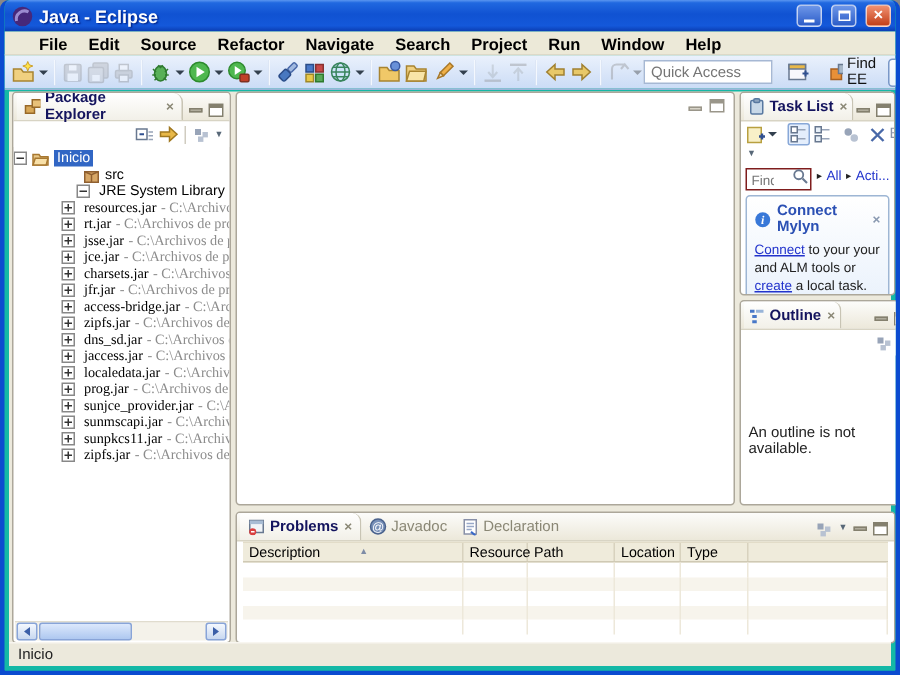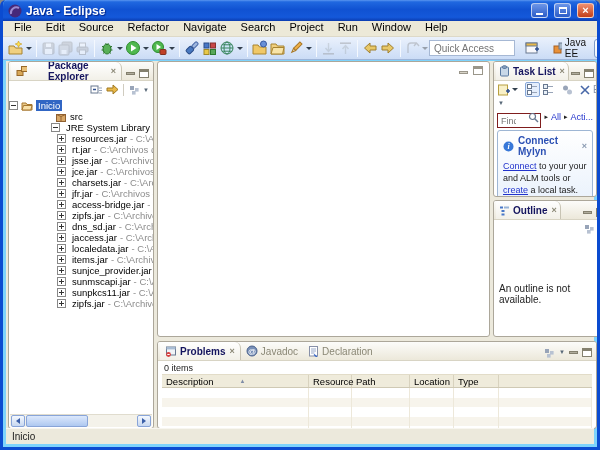--- a/index.html
+++ b/index.html
@@ -1,58 +1,58 @@
 <!DOCTYPE html>
 <html><head>
 <meta charset="utf-8">
 <style>
   * { margin:0; padding:0; box-sizing:border-box; }
   html,body { width:600px; height:450px; font-family:"Liberation Sans", sans-serif; }
   body { background:#888; }
 
   .window{ position:relative; width:600px; height:450px; border:3px solid #0B4BD0; border-top:none;
-           border-radius:6px 6px 0 0; background:#7dd3fc; overflow:hidden; }
+           border-radius:6px 6px 0 0; background:#14b8a6; overflow:hidden; }
 
   
   .titlebar{ height:21px; display:flex; align-items:center; padding:0 3px 0 5px; gap:4px;
     background:linear-gradient(180deg,#5A96F0 0%,#2068E0 9%,#1052D2 45%,#1458DA 82%,#0A3CB0 100%);
     border-radius:4px 4px 0 0; }
   .title-text{ color:#fff; font-weight:bold; font-size:12px; text-shadow:1px 1px 1px #00248A; flex:1; }
   .tb-btn{ width:17px; height:15px; border:1px solid rgba(255,255,255,.65); border-radius:3px;
     display:flex; align-items:center; justify-content:center; margin-left:2px;
     background:linear-gradient(180deg,#6D96E8,#2B5CC8); }
   .tb-btn.close{ background:linear-gradient(180deg,#F09070,#C23E18); }
   .glyph-min{ width:7px; height:2px; background:#fff; margin-top:7px; }
   .glyph-max{ width:8px; height:7px; border:1px solid #fff; border-top:2px solid #fff; }
   .glyph-close{ color:#fff; font-weight:bold; font-size:11px; line-height:11px; }
 
   
-  .menubar{ height:16px; background:#ECE9D8; display:flex; align-items:flex-start; padding-left:4px;
-    border-bottom:1px solid #DDD9C8; }
+  .menubar{ height:16px; background:#ECE9D8; display:flex; align-items:flex-end; padding-left:16px;
+    border-bottom:1px solid #DDD9C8;font-weight:bold; }
   .menu-item{ font-size:11px; color:#000; padding:0 7px; cursor:default; }
 
   
   .toolbar{ height:23px; background:linear-gradient(180deg,#EAF1FC,#CBDCF6); border-bottom:1px solid #9DB4D8;
     display:flex; align-items:center; padding:0 4px; }
   .tbtn{ height:20px; display:flex; align-items:center; justify-content:center; padding:0 1px; border-radius:2px; }
   .dd{ width:0; height:0; border-left:3px solid transparent; border-right:3px solid transparent;
        border-top:3px solid #33404E; margin-left:2px; }
   .tsep{ width:1px; height:17px; background:#A9BEDF; border-right:1px solid #F4F8FE; margin:0 3px; }
   .disabled{ opacity:.42; filter:grayscale(85%); }
   .quick-access{ margin-left:auto; width:86px; height:16px; font-size:10px; border:1px solid #A6B8D4;
     background:#fff; color:#9A9A9A; padding:0 4px; font-family:"Liberation Sans",sans-serif; }
   .persp-sep{ width:3px; height:17px; margin:0 4px;
     background:repeating-linear-gradient(180deg,#8FA8CC 0 1px,transparent 1px 3px); }
   .persp-btn{ display:flex; align-items:center; gap:3px; font-size:10px; color:#111; padding:1px 4px; height:19px; }
   .persp-btn.active{ background:linear-gradient(180deg,#FDFEFF,#EFF4FB); border:1px solid #7A98C8; border-radius:3px; }
 
   
   .main{ position:absolute; top:61px; left:3px; right:3px; bottom:19px; background:#ECE9DC; }
   .panel{ position:absolute; background:#fff; border:1px solid #ACA79A; border-radius:3px; overflow:hidden; }
-  .pkg{ left:2px; top:0; width:146px; height:368px;text-align:center; }
+  .pkg{ left:2px; top:0; width:146px; height:368px; }
   .editor{ left:151px; top:0; width:333px; height:276px; }
   .tasklist{ left:487px; top:0; width:104px; height:136px; }
   .outline{ left:487px; top:139px; width:116px; height:137px; }
   .problems{ left:151px; top:280px; width:440px; height:88px; }
 
   .tabrow{ height:19px; display:flex; align-items:center; background:linear-gradient(180deg,#FCFCFA,#ECE8DA);
     border-bottom:1px solid #D8D4C4; padding-left:2px; }
   .tab{ display:flex; align-items:center; gap:3px; padding:0 5px; height:18px; font-size:10px; }
   .tab.active{ background:linear-gradient(180deg,#FFFFFF,#F2F0E8); border-right:1px solid #C8C4B4;
     border-radius:2px 6px 0 0; font-weight:bold; color:#14145E; }
@@ -65,21 +65,21 @@
     background:#fff; }
   .chev{ font-size:6px; color:#586878; line-height:6px; }
   .vsep{ width:1px; height:12px; background:#D0CCC0; margin:0 1px; }
 
   
   .tree{ font-size:9.5px; color:#000; padding-top:2px; white-space:nowrap; overflow:hidden; }
   .trow{ height:11px; display:flex; align-items:center; gap:3px; }
   .exp{ width:9px; height:9px; min-width:9px; border:1px solid #888; background:#fff; position:relative; }
   .exp::before{ content:""; position:absolute; left:1px; right:1px; top:3px; height:1px; background:#333; }
   .exp.plus::after{ content:""; position:absolute; top:1px; bottom:1px; left:3px; width:1px; background:#333; }
-  .indent1{ padding-left:18px;margin-left:28px; } .indent2{ padding-left:48px; }
+  .indent1{ padding-left:18px;margin-left:28px; } .indent2{ padding-left:32px;font-family:Liberation Serif, serif; }
   .sel{ background:#3166C4; color:#fff; padding:0 2px; }
   .deco{ color:#8A7A60; } .jpath{ color:#8C8C8C; }
 
   
   .hscroll{ position:absolute; left:1px; right:1px; bottom:1px; height:13px; background:#F4F2EA;
     border-top:1px solid #E0DCCE; display:flex; align-items:center; border-radius:0 0 3px 3px; }
   .sc-btn{ width:14px; height:12px; border:1px solid #88A4D8; border-radius:2px; margin:0 1px;
     background:linear-gradient(180deg,#F4F8FE,#C8D8F0); display:flex; align-items:center; justify-content:center; }
   .sc-tri-l{ width:0;height:0;border-top:3px solid transparent;border-bottom:3px solid transparent;border-right:4px solid #3B5FA8; }
   .sc-tri-r{ width:0;height:0;border-top:3px solid transparent;border-bottom:3px solid transparent;border-left:4px solid #3B5FA8; }
@@ -310,21 +310,21 @@
           <rect x="2" y="3" width="11" height="3" fill="#E8B848" stroke="#687890"></rect>
           <path d="M11 9h4M13 7v4" stroke="#305090" stroke-width="1.4"></path>
         </svg>
     </span>
     <span class="persp-sep"></span>
     <span class="persp-btn">
       <svg width="13" height="13">
           <rect x="1" y="4" width="7" height="7" fill="#E89038" stroke="#A86020"></rect>
           <rect x="6" y="1" width="6" height="6" fill="#A8B8C8" stroke="#687890"></rect>
         </svg>
-      <span>Java EE</span>
+      <span>Find EE</span>
     </span>
     <span class="persp-btn active">
       <svg width="13" height="13">
           <circle cx="6.5" cy="6.5" r="5.5" fill="#3868C8" stroke="#203E88"></circle>
           <text x="6.5" y="9.5" font-size="8" font-family="Liberation Sans" fill="#fff" text-anchor="middle" font-weight="bold">J</text>
           <circle cx="10.5" cy="3" r="2" fill="#D83838"></circle>
         </svg>
 
     </span>
   </div>
@@ -500,21 +500,21 @@
               <span>localedata.jar</span>
               <span class="jpath">- C:\Archivos de</span>
             </div>
 
             <div class="trow indent2">
               <span class="exp plus"></span>
               <svg width="11" height="12">
                 <rect x="1.5" y="1.5" width="8" height="10" rx="2.5" fill="#F0F2F8" stroke="#8890A8"></rect>
                 <path d="M2 4.2h7M2 6.4h7M2 8.6h7" stroke="#A8B0C0"></path>
               </svg>
-              <span>items.jar</span>
+              <span>prog.jar</span>
               <span class="jpath">- C:\Archivos de prog</span>
             </div>
 
             <div class="trow indent2">
               <span class="exp plus"></span>
               <svg width="11" height="12">
                 <rect x="1.5" y="1.5" width="8" height="10" rx="2.5" fill="#F0F2F8" stroke="#8890A8"></rect>
                 <path d="M2 4.2h7M2 6.4h7M2 8.6h7" stroke="#A8B0C0"></path>
               </svg>
               <span>sunjce_provider.jar</span>
@@ -715,21 +715,20 @@
           <svg width="12" height="12" style="margin-top:3px">
               <rect x="2" y="2" width="4" height="4" fill="#98A4B8"></rect>
               <rect x="7" y="4" width="3.6" height="3.6" fill="#B8C2D2"></rect>
               <rect x="4" y="7" width="3.6" height="3.6" fill="#B8C2D2"></rect>
             </svg>
           <span class="chev" style="margin-top:5px">▼</span>
           <span class="ico-min"></span>
           <span class="ico-max"></span>
         </span>
       </div>
-      <div class="items-count">0 items</div>
       <div class="grid-head">
         <span class="hcell c0">
             <span>Description</span>
             <span class="sort">▲</span>
           </span>
         <span class="hcell c1">
             <span>Resource</span>
           </span>
         <span class="hcell c2">
             <span>Path</span>

